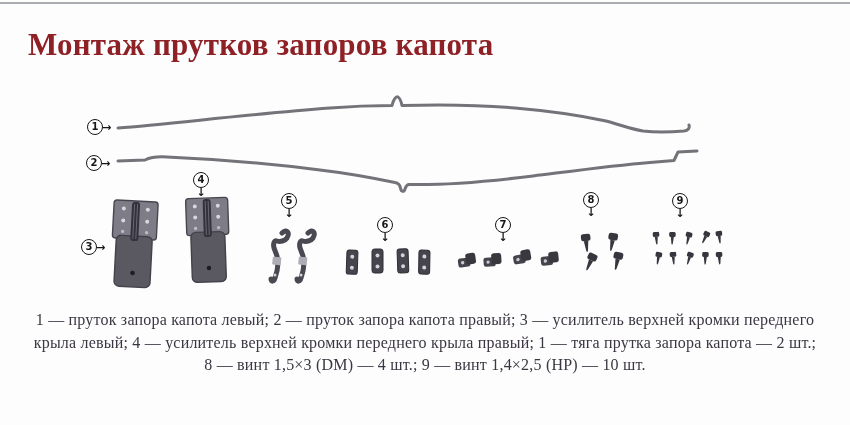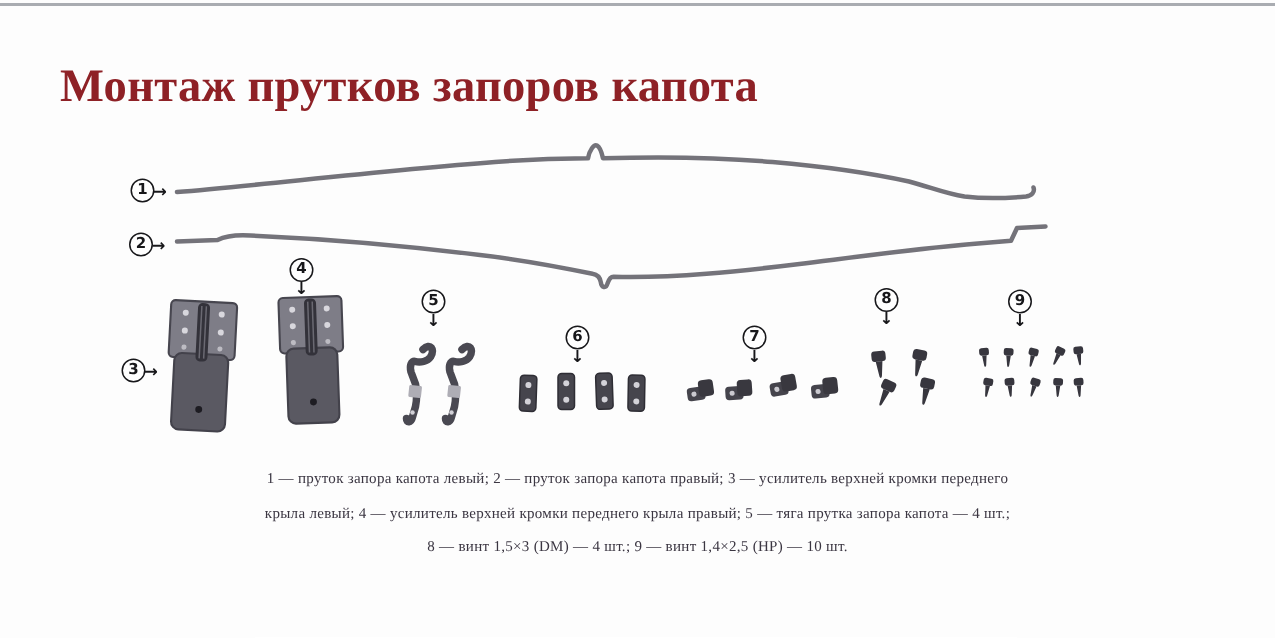--- a/index.html
+++ b/index.html
@@ -2,38 +2,38 @@
 <html><head>
 <meta charset="utf-8">
 <style>
   html,body{margin:0;padding:0;background:#ffffff;}
   .page{
     position:relative;width:850px;height:425px;overflow:hidden;
     background:#fdfdfd;font-family:"Liberation Serif",serif;
   }
   .top-rule{position:absolute;top:2px;left:0;width:850px;height:2px;background:#a9acb1;}
   .page-title{
-    position:absolute;left:28px;top:27px;margin:12px;
+    position:absolute;left:28px;top:27px;margin:0;
     font-size:31px;font-weight:bold;color:#8e2126;letter-spacing:0.2px;
   }
   .diagram{position:absolute;left:0;top:88px;width:850px;height:212px;}
   .diagram svg{position:absolute;left:0;top:0;}
   .callout{position:absolute;display:flex;align-items:center;font-family:"DejaVu Sans",sans-serif;color:#17171a;}
   .callout.down{flex-direction:column;}
   .co-circle{
     box-sizing:border-box;display:flex;align-items:center;justify-content:center;
     width:16px;height:16px;border:1.7px solid #17171a;border-radius:50%;
     font-size:10px;font-weight:bold;line-height:1;background:rgba(255,255,255,.5);
   }
   .co-arrow{font-size:11px;font-weight:bold;line-height:1;}
   .callout.right .co-arrow{margin-left:-1px;}
   .callout.down .co-arrow{margin-top:-1px;}
   .caption{
     position:absolute;left:0;top:309px;width:850px;text-align:center;
-    color:#3b3642;font-size:10px;line-height:22.5px;letter-spacing:0.2px;
+    color:#3b3642;font-size:16px;line-height:22.5px;letter-spacing:0.2px;
   }
 </style>
 </head>
 <body>
 
 <div class="page">
   <div class="top-rule"></div>
   <h1 class="page-title">Монтаж прутков запоров капота</h1>
 
   <div class="diagram">
@@ -222,16 +222,16 @@
       <span class="co-arrow">↓</span>
     </div>
     <div class="callout down" style="left:672px;top:105px">
       <span class="co-circle">9</span>
       <span class="co-arrow">↓</span>
     </div>
   </div>
 
   <div class="caption">
     <div class="cap-line">1 — пруток запора капота левый; 2 — пруток запора капота правый; 3 — усилитель верхней кромки переднего</div>
-    <div class="cap-line">крыла левый; 4 — усилитель верхней кромки переднего крыла правый; 5 — тяга прутка запора капота — 4 шт.;</div>
+    <div class="cap-line">крыла левый; 4 — усилитель верхней кромки переднего крыла правый; 1 — тяга прутка запора капота — 2 шт.;</div>
     <div class="cap-line">8 — винт 1,5×3 (DM) — 4 шт.; 9 — винт 1,4×2,5 (HP) — 10 шт.</div>
   </div>
 </div>
 
 </body></html>

